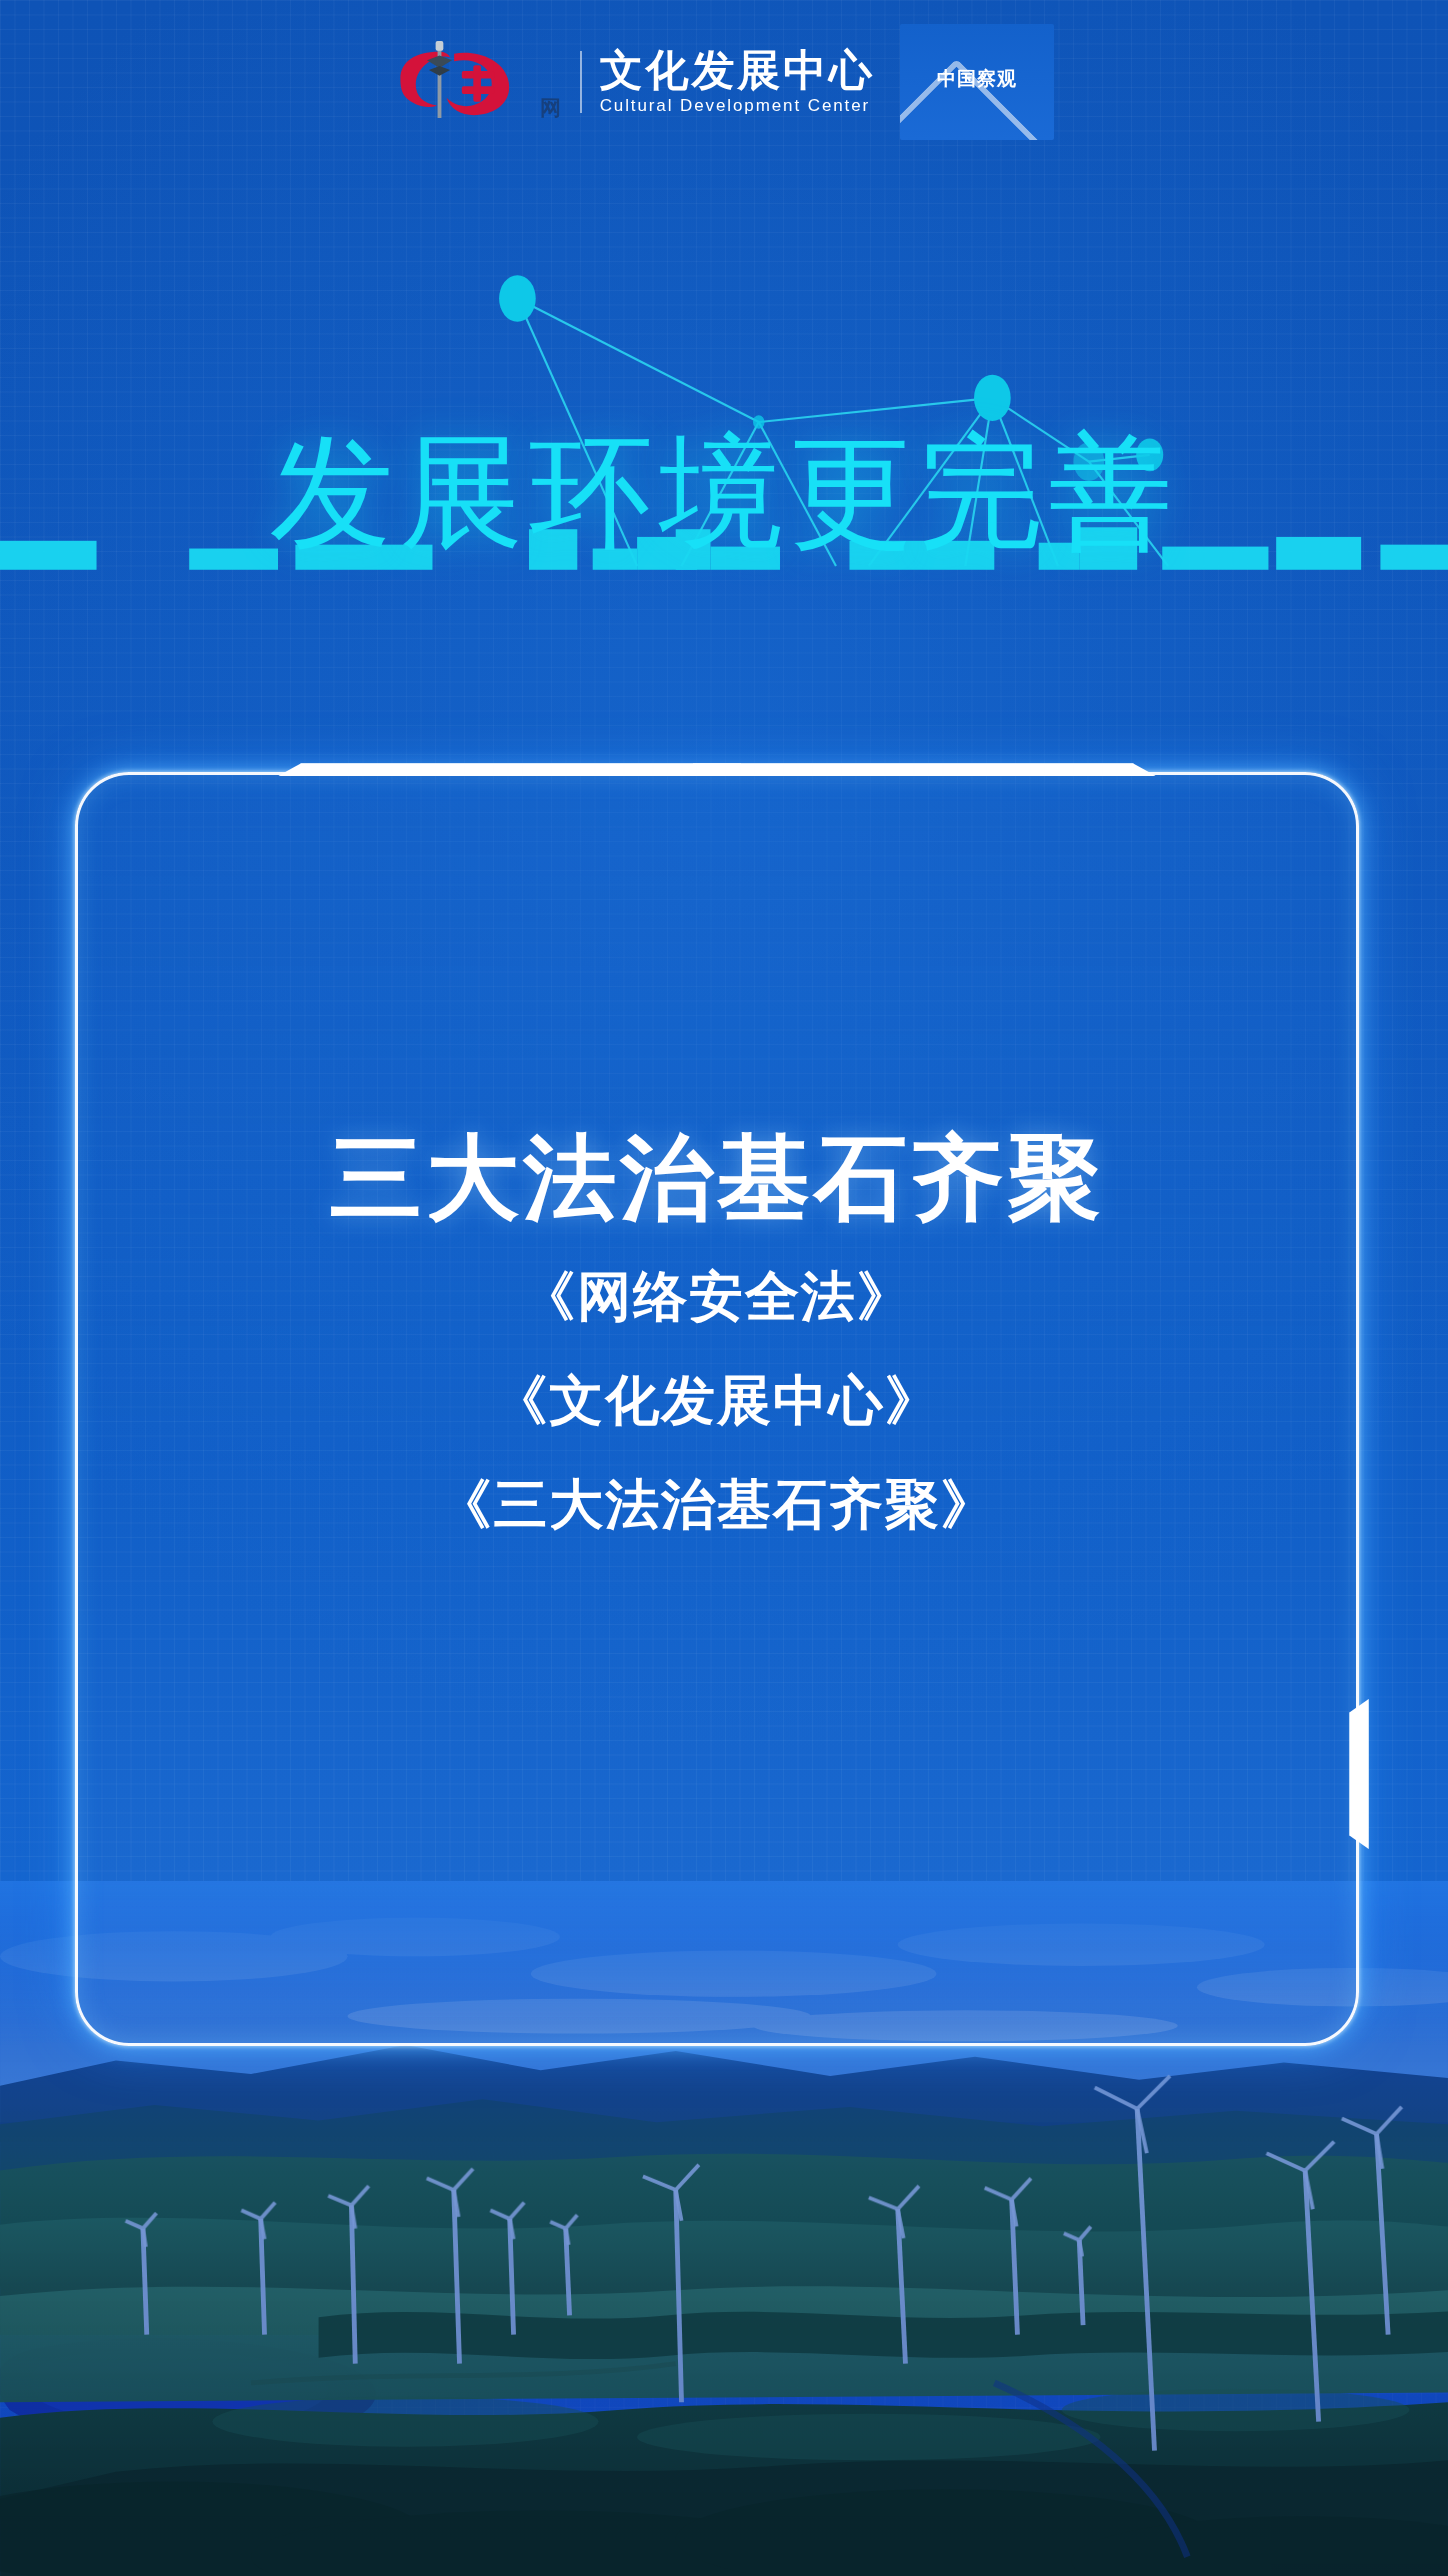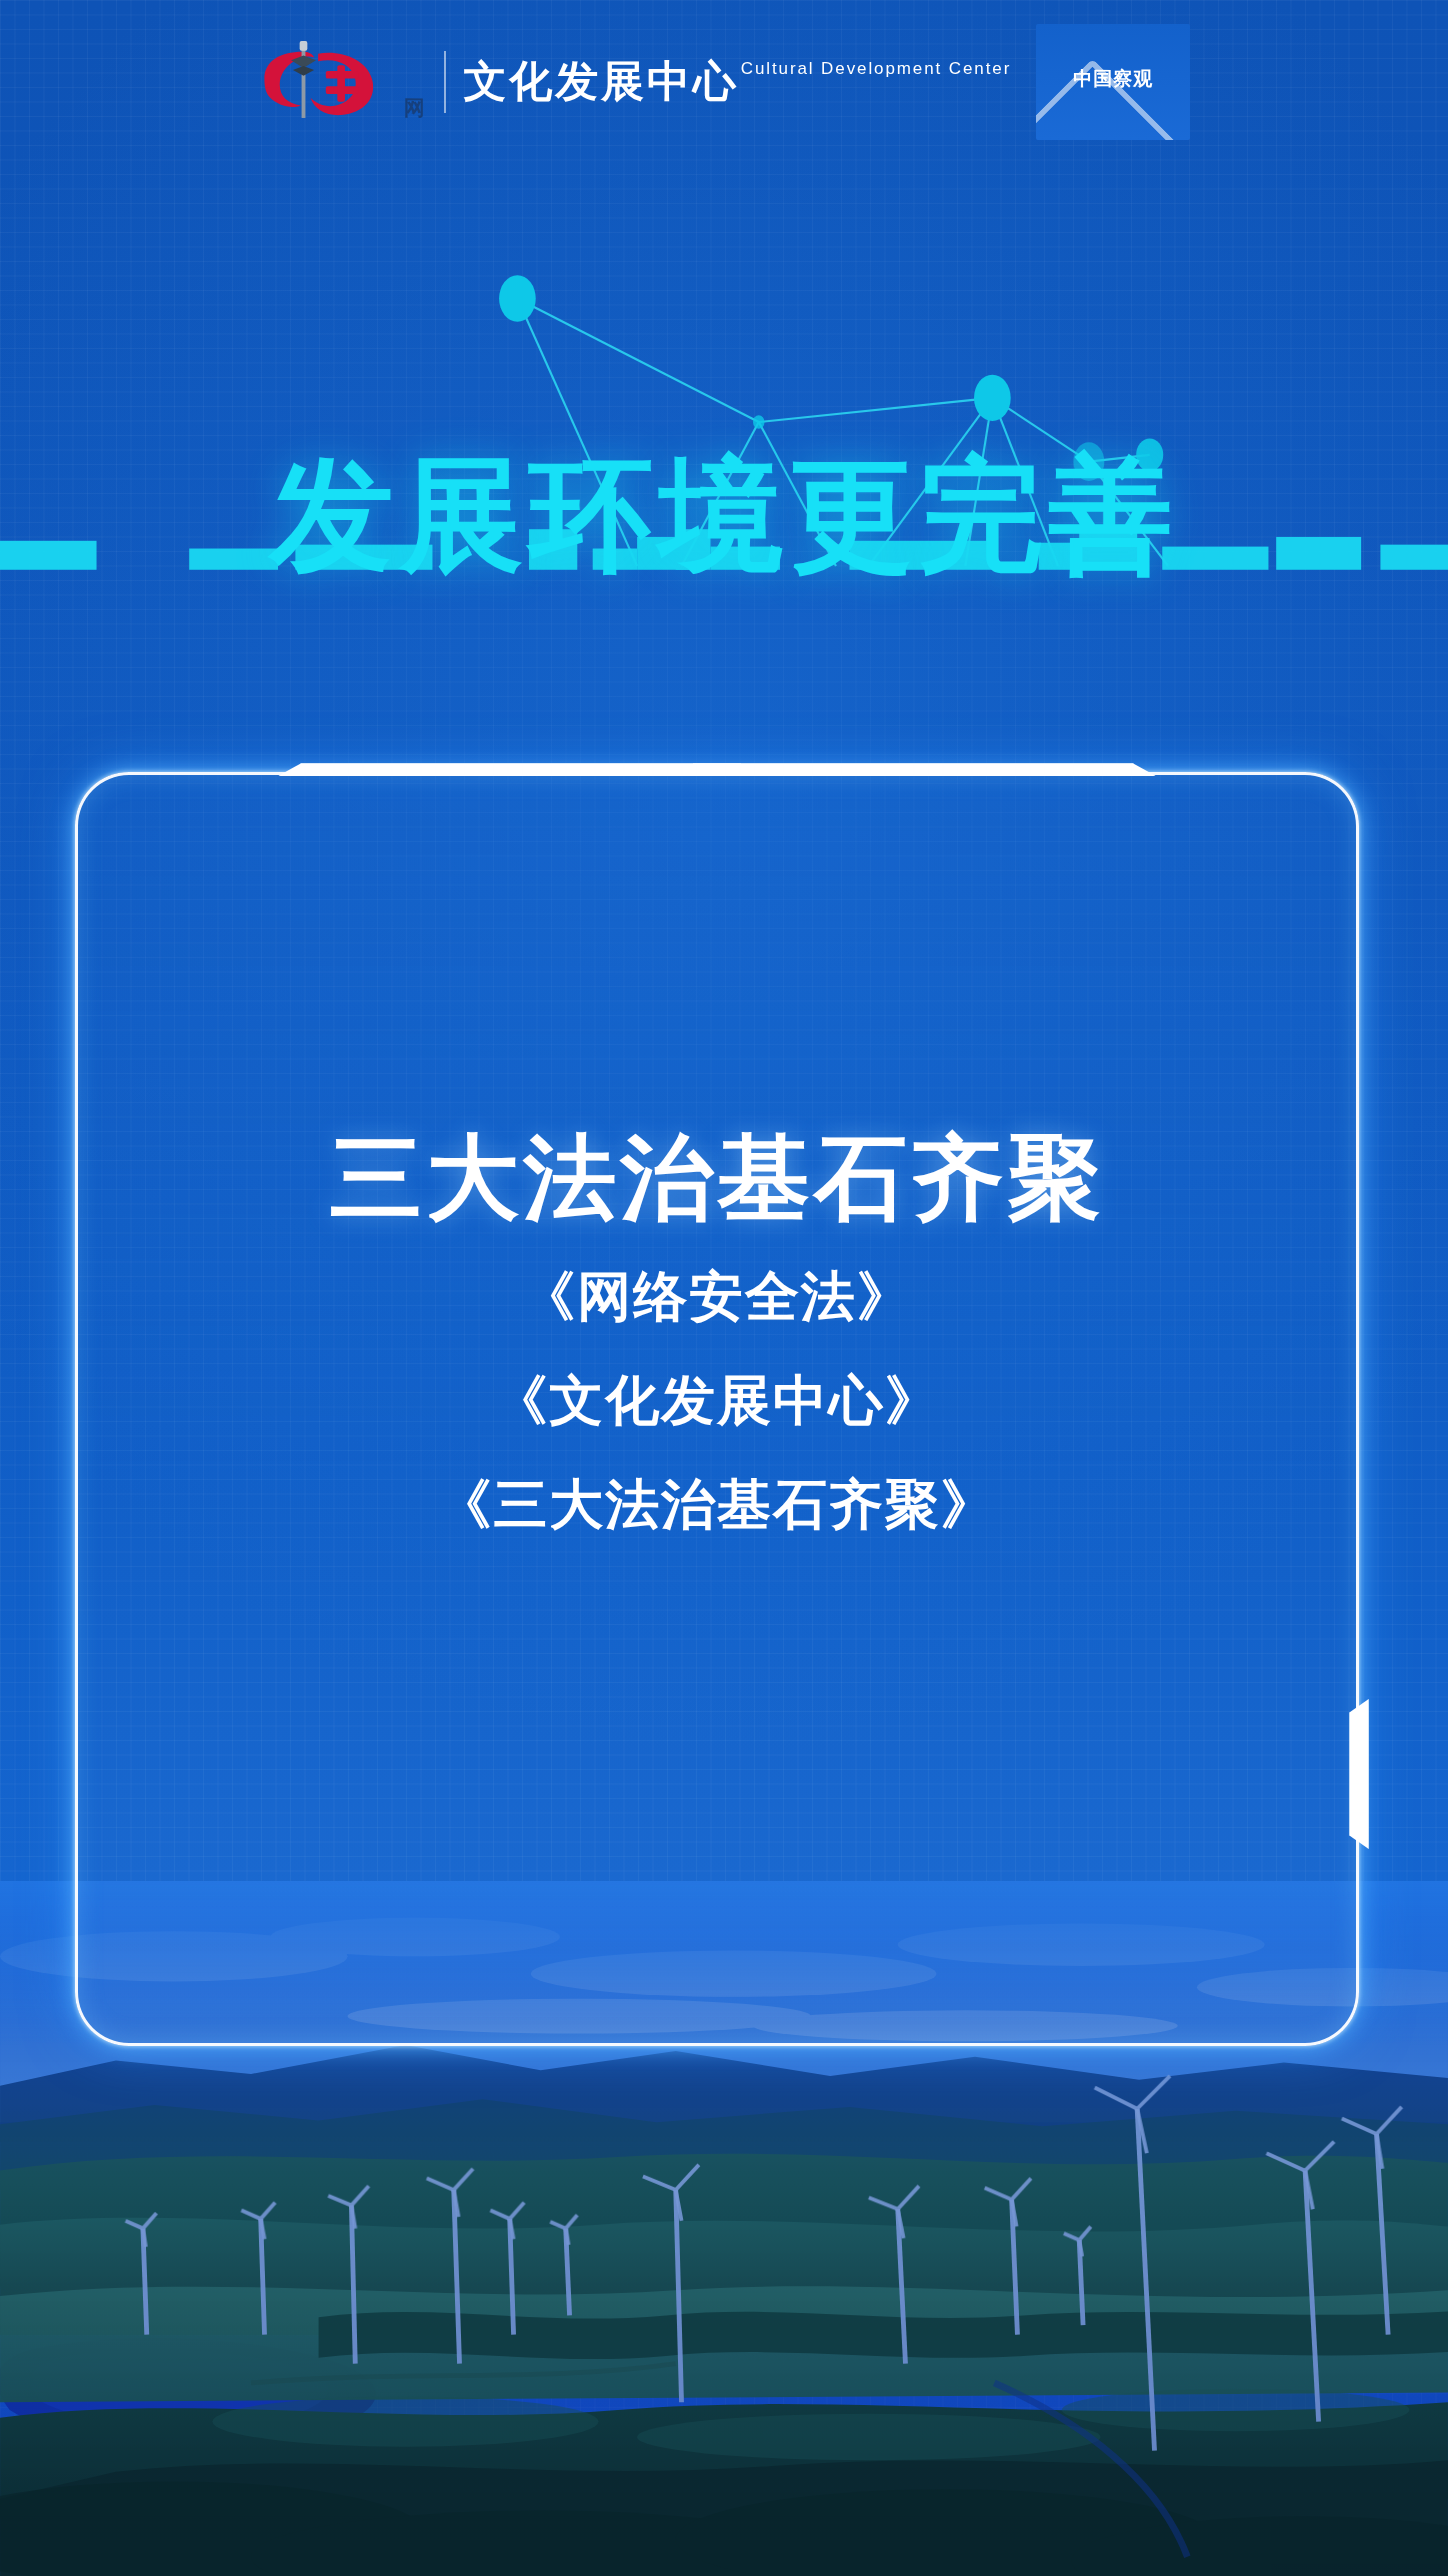--- a/index.html
+++ b/index.html
@@ -80,20 +80,21 @@
     letter-spacing: 0px;
     line-height: 1;
   }
   .divider-v {
     width: 1.9px;
     height: 62px;
     background: rgba(255,255,255,0.55);
   }
   .cdc {
     display: flex;
+    flex-direction: column;
     align-items: flex-start;
     justify-content: center;
     gap: 1.9px;
   }
   .cdc-cn {
     font-size: 43px;
     font-weight: bold;
     color: #ffffff;
     letter-spacing: 2.9px;
     line-height: 1.05;
@@ -144,25 +145,25 @@
     left: 0;
     top: 230;
     width: 1448px;
     height: 348px;
     pointer-events: none;
   }
 
   
   .headline {
     position: absolute;
-    top: 444px;
+    top: 421px;
     left: 0; right: 0;
     text-align: center;
     font-size: 124px;
-    font-weight: bold;
+    font-weight: normal;
     color: #17e0f7;
     letter-spacing: 5.8px;
     line-height: 1.15;
     white-space: nowrap;
     text-shadow: 0 0 37px rgba(23,224,247,0.42);
     z-index: 5;
   }
 
   
   .photo {

